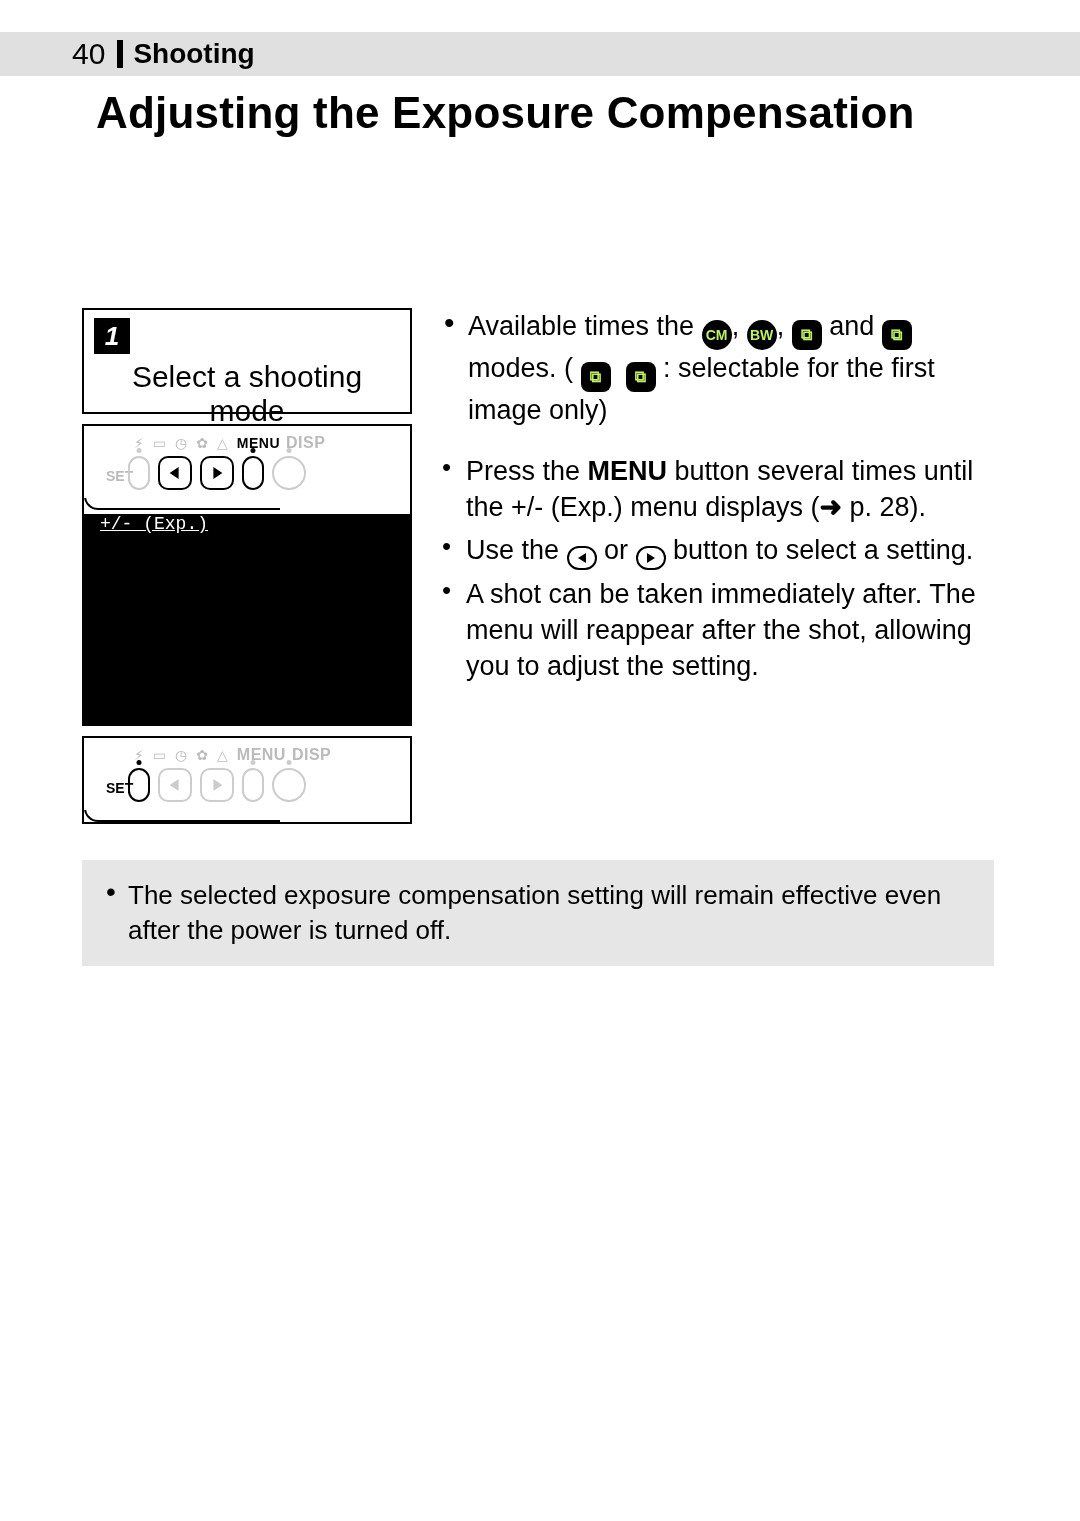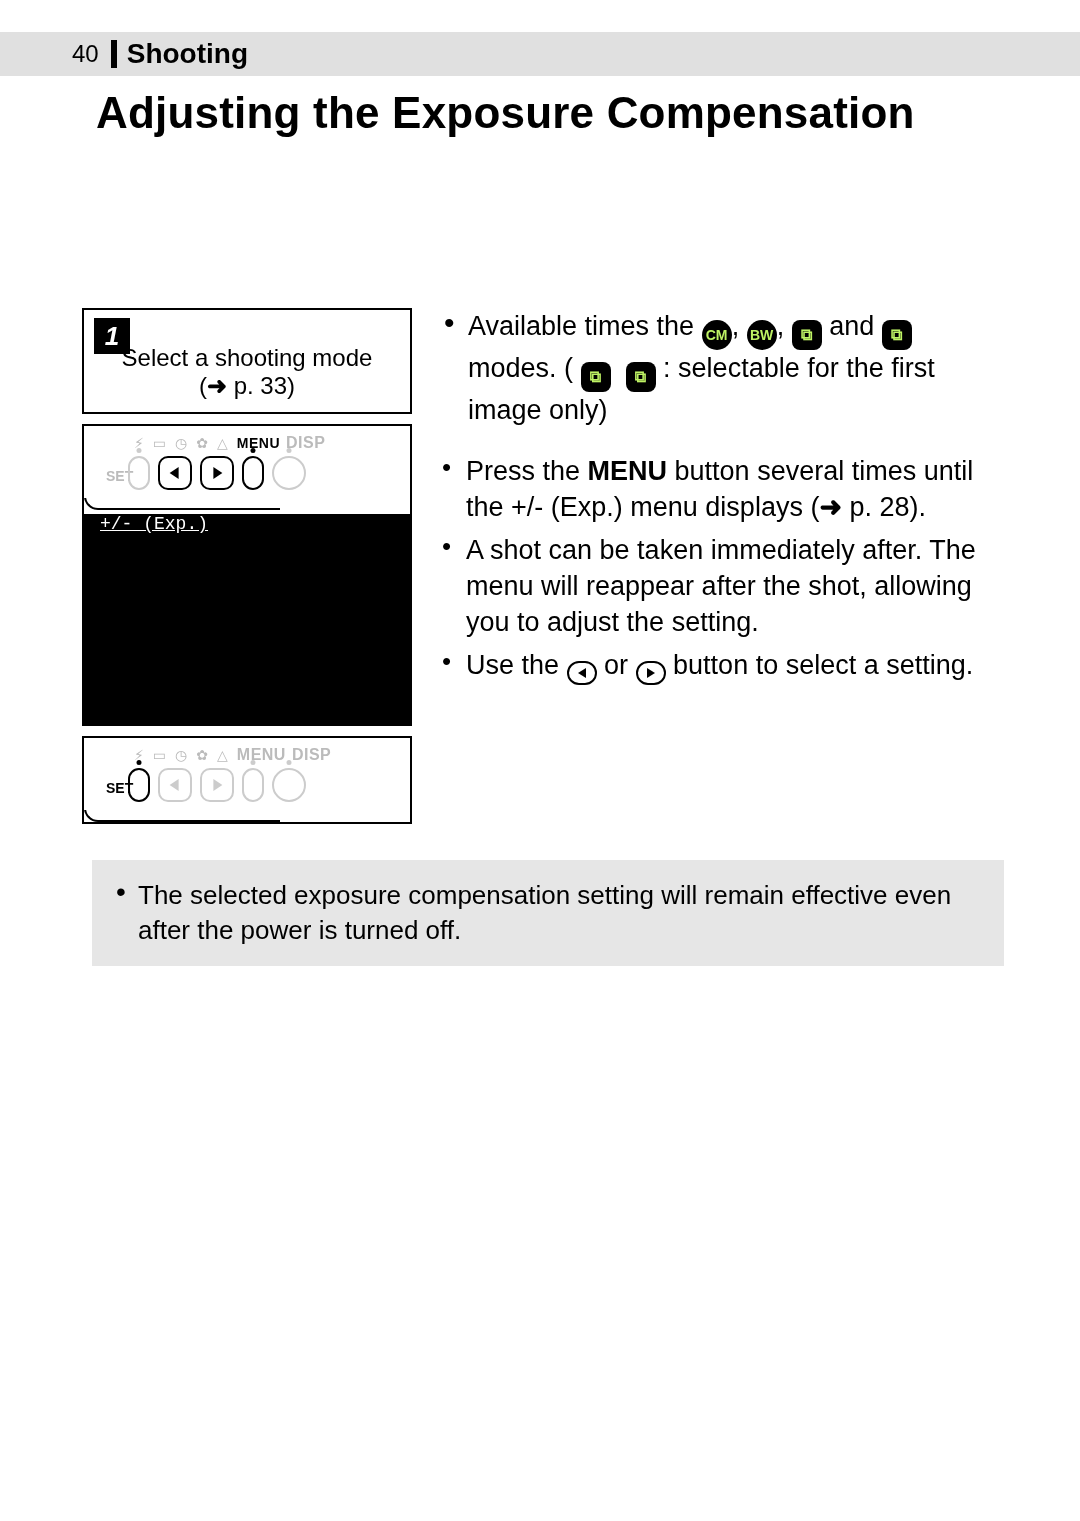--- a/index.html
+++ b/index.html
@@ -1,31 +1,31 @@
 <!DOCTYPE html>
 <html><head>
 <meta charset="utf-8">
 <style>
   * { box-sizing: border-box; margin: 0; padding: 0; }
   html, body { width: 1080px; height: 1521px; background: #fff; font-family: "Helvetica Neue", Arial, sans-serif; color: #000; }
   .page { width: 1080px; height: 1521px; position: relative; }
   .header-bar { position: absolute; left: 0; right: 0; top: 32px; height: 44px; background: #e0e0e0; }
   .header-inner { position: absolute; left: 72px; top: 0; height: 44px; display: flex; align-items: center; }
-  .page-num { font-size: 24px; font-weight: 400; color: #000; }
+  .page-num { font-size: 30px; font-weight: 400; color: #000; }
   .vsep { display: inline-block; width: 6px; height: 28px; background: #000; margin: 0 10px 0 12px; vertical-align: middle; }
   .section-name { font-size: 28px; font-weight: 700; }
   .title { position: absolute; left: 96px; top: 88px; font-size: 44px; font-weight: 800; letter-spacing: 0.2px; text-align: right; }
   .intro { position: absolute; left: 96px; top: 148px; width: 880px; font-size: 28px; line-height: 1.35; }
   .content-row { position: absolute; left: 82px; top: 308px; width: 910px; display: flex; gap: 28px; }
   .left-col { width: 330px; }
   .right-col { flex: 1; font-size: 27px; line-height: 1.35; }
   .stepbox { border: 2px solid #000; background: #fff; margin-bottom: 10px; }
   .badge { position: absolute; width: 36px; height: 36px; background: #000; color: #fff; font-weight: 800; font-style: italic; font-size: 26px; display: flex; align-items: center; justify-content: center; margin-top: -2px; margin-left: -2px; }
   .step1 { position: relative; height: 106px; padding: 10px 12px 8px 12px; text-align: center; }
-  .step1 .txt { margin-top: 24px; font-size: 24px; }
+  .step1 .txt { margin-top: 40px; font-size: 30px; }
   .arrow { font-weight: 700; }
   .step2 { position: relative; padding: 0; }
   .ctrlstrip { position: relative; height: 72px; background: #fff; }
   .ctrlstrip .top-icons { position: absolute; left: 50px; top: 8px; font-size: 14px; color: #bbb; letter-spacing: 3px; display:flex; align-items:center; gap:6px; }
   .ctrlstrip .top-icons .menu-active { color: #000; font-weight: 800; font-size: 14px; letter-spacing: 0.5px; }
   .ctrlstrip .top-icons .disp { color: #bbb; font-weight: 700; font-size: 16px; letter-spacing: 0.5px; }
   .ctrlstrip .set-label { position: absolute; left: 22px; top: 42px; font-size: 14px; font-weight: 700; color: #bbb; }
   .ctrlstrip .btnrow { position: absolute; left: 44px; top: 30px; display: flex; gap: 8px; align-items: center; }
   .ctrlstrip.active-set .set-label { color:#000; }
   .rbtn { width: 34px; height: 34px; border: 2px solid #ccc; border-radius: 10px; position: relative; }
@@ -54,21 +54,21 @@
   ul.subbullets { list-style: none; margin-left: 0; }
   ul.subbullets > li { position: relative; padding-left: 26px; margin-bottom: 6px; }
   ul.subbullets > li::before { content: "•"; position: absolute; left: 2px; top: 0; font-size: 26px; line-height: 1.1; }
   .mode-icon { display: inline-flex; width: 30px; height: 30px; background: #000; color: #bef264; border-radius: 50%; align-items: center; justify-content: center; font-size: 14px; font-weight: 700; vertical-align: -5px; }
   .mode-icon.rounded { border-radius: 8px; font-size: 16px; }
   .menu-word { font-weight: 800; }
   .nav-btn { display:inline-flex; width:30px; height:24px; border:2px solid #000; border-radius:12px; align-items:center; justify-content:center; vertical-align:-4px; }
   .nav-btn::after { content:""; width:0; height:0; border-top:5px solid transparent; border-bottom:5px solid transparent; }
   .nav-btn.left::after { border-right:8px solid #000; }
   .nav-btn.right::after { border-left:8px solid #000; }
-  .note-box { position: absolute; left: 92px; top: 860px; width: 912px; background: #e6e6e6; padding: 18px 20px 18px 20px; font-size: 26px; line-height: 1.35; }
+  .note-box { position: absolute; left: 82px; top: 860px; width: 912px; background: #e6e6e6; padding: 18px 20px 18px 20px; font-size: 26px; line-height: 1.35; }
   .note-list { list-style: none; }
   .note-list li { position: relative; padding-left: 26px; }
   .note-list li::before { content:"•"; position:absolute; left:4px; top:0; font-size:28px; line-height:1; }
 </style>
 </head>
 <body>
 <div class="page">
 
 <div class="header-bar">
   <div class="header-inner">
@@ -171,24 +171,24 @@
         <span> modes. (</span>
         <span class="mode-icon rounded">⧉</span>&nbsp;
         <span class="mode-icon rounded">⧉</span>
         <span> : selectable for the first image only)</span>
       </li>
       <li style="padding-left:0;">
         <ul class="subbullets">
           <li>
             <span>Press the </span><span class="menu-word">MENU</span><span> button several times until the +/- (Exp.) menu displays (</span><span class="arrow">➜</span><span> p. 28).</span>
           </li>
-          <li>A shot can be taken immediately after. The menu will reappear after the shot, allowing you to adjust the setting.</li>
           <li>
             <span>Use the </span><span class="nav-btn left"></span><span> or </span><span class="nav-btn right"></span><span> button to select a setting.</span>
           </li>
+          <li>A shot can be taken immediately after. The menu will reappear after the shot, allowing you to adjust the setting.</li>
         </ul>
       </li>
     </ul>
     <style>.bullets > li:nth-child(2)::before{content:none;}</style>
   </div>
 </div>
 
 <div class="note-box">
   <ul class="note-list">
     <li>The selected exposure compensation setting will remain effective even after the power is turned off.</li>

